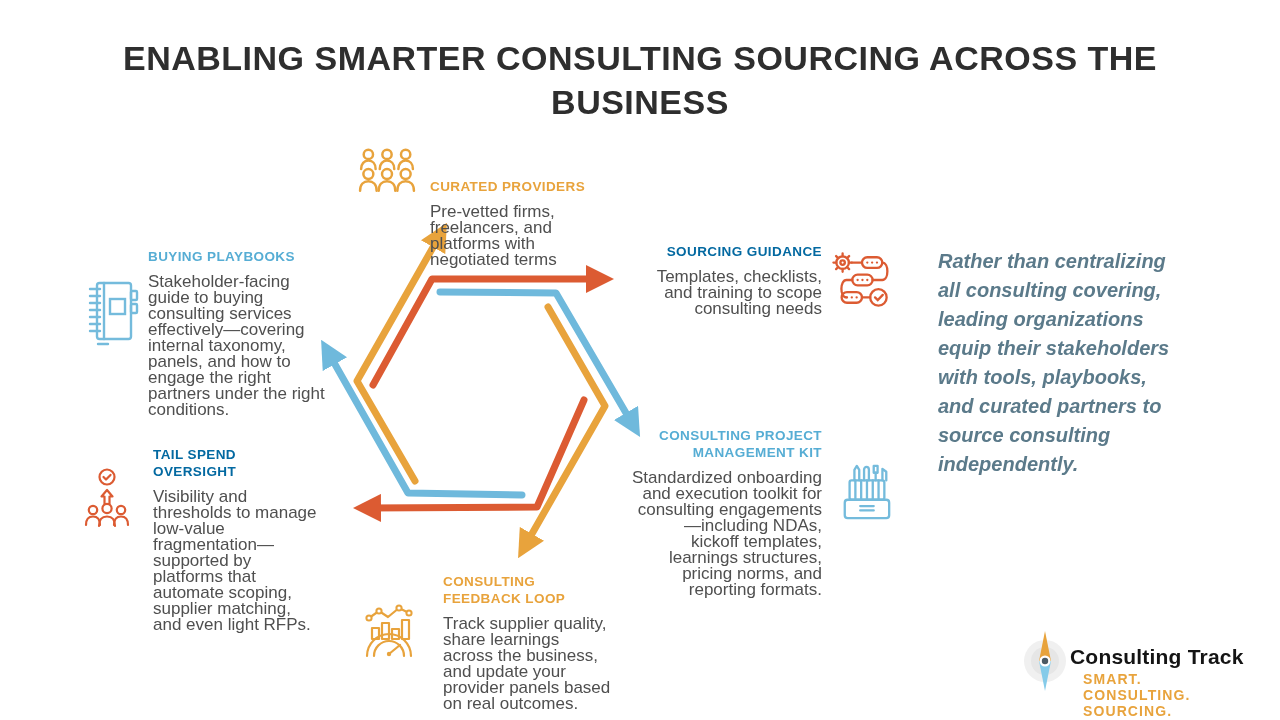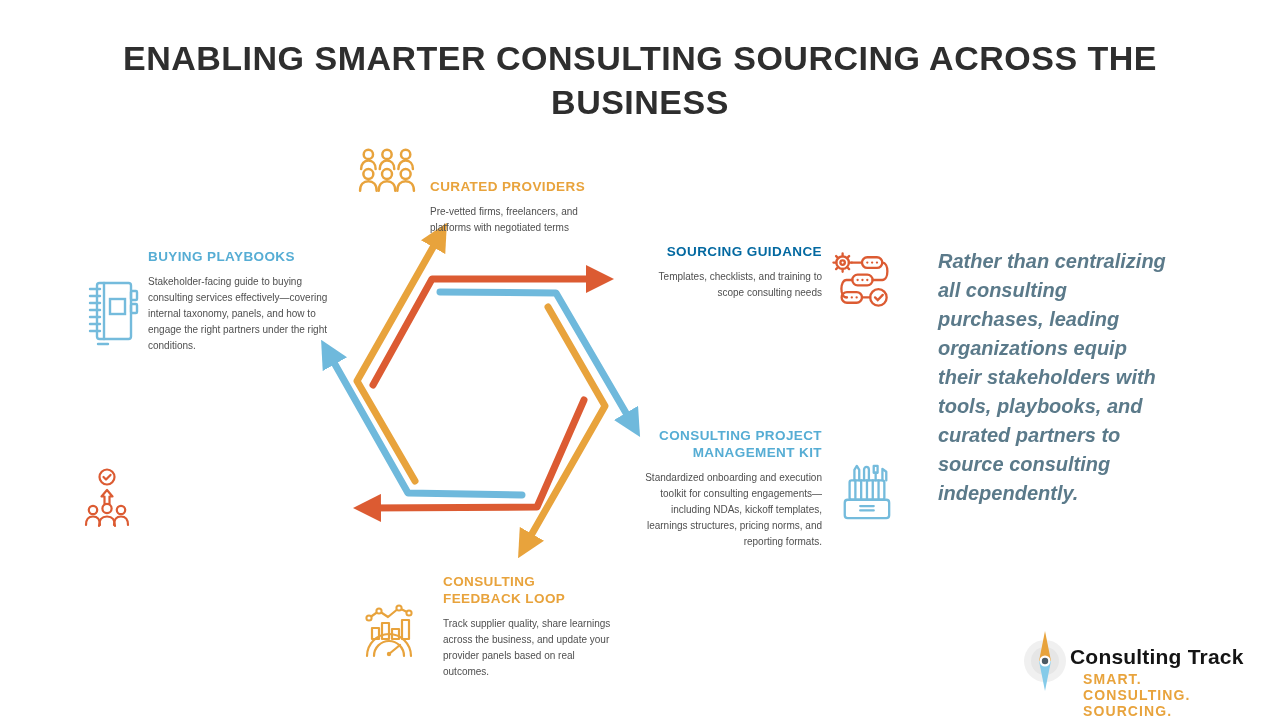--- a/index.html
+++ b/index.html
@@ -2,21 +2,21 @@
 <html><head>
 <meta charset="utf-8">
 <style>
   html,body{margin:0;padding:0;background:#fff;}
   .canvas{position:relative;width:1280px;height:720px;background:#ffffff;overflow:hidden;
           font-family:"Liberation Sans", sans-serif;}
   .abs{position:absolute;}
   .title{left:70px;top:36px;width:1140px;text-align:center;font-size:34px;font-weight:bold;
          color:#2E2E2E;line-height:44px;letter-spacing:.5px;}
   .node-title{font-size:13.5px;font-weight:bold;letter-spacing:.4px;margin:0 0 9px 0;line-height:17px;}
-  .node-desc{font-size:10px;line-height:16px;color:#4F4F4F;margin:0;}
+  .node-desc{font-size:17px;line-height:16px;color:#4F4F4F;margin:0;}
   .c-amber{color:#E8A33C;} .c-red{color:#0369a1;} .c-blue{color:#56ADD4;}
   .r{text-align:right;}
   .quote{left:938px;top:247px;width:232px;font-size:20px;font-weight:bold;font-style:italic;
          color:#5B7A8A;line-height:29px;}
   .logo{left:1022px;top:628px;width:230px;height:66px;}
   .logo-name{position:absolute;left:48px;top:17px;font-size:21px;font-weight:bold;color:#141414;letter-spacing:.2px;}
   .logo-tagline{position:absolute;left:61px;top:43px;font-size:14px;font-weight:bold;color:#E8A33C;letter-spacing:1.1px;}
   svg{display:block;}
 </style>
 </head>
@@ -121,20 +121,24 @@
       <path d="M19.5,9 l2.5,2.5 l4.5,-4.6"></path>
       <path d="M23,22 L17.5,28.5 H20.5 V36 H25.5 V28.5 H28.5 Z"></path>
       <circle cx="9" cy="42" r="4.2"></circle>
         <circle cx="37" cy="42" r="4.2"></circle>
       <path d="M2,57c0-6,3-8.5,7-8.5s7,2.5,7,8.5"></path>
       <path d="M30,57c0-6,3-8.5,7-8.5s7,2.5,7,8.5"></path>
       <circle cx="23" cy="40.5" r="4.6"></circle>
       <path d="M15,58c0-7,3.5-9.5,8-9.5s8,2.5,8,9.5"></path>
     </g>
   </svg>
+  <div class="abs" style="left:153px;top:446px;width:168px;">
+    <h3 class="node-title c-red">TAIL SPEND OVERSIGHT</h3>
+    <p class="node-desc">Visibility and thresholds to manage low-value fragmentation—supported by platforms that automate scoping, supplier matching, and even light RFPs.</p>
+  </div>
 
   <div class="abs r" style="left:632px;top:427px;width:190px;">
     <h3 class="node-title c-blue">CONSULTING PROJECT MANAGEMENT KIT</h3>
     <p class="node-desc">Standardized onboarding and execution toolkit for consulting engagements—including NDAs, kickoff templates, learnings structures, pricing norms, and reporting formats.</p>
   </div>
   <svg class="abs" style="left:838px;top:462px;" width="56" height="62" viewBox="0 0 58 62">
     <g fill="none" stroke="#74BBDC" stroke-width="2.4" stroke-linecap="round" stroke-linejoin="round">
       <path d="M17,18 V7 l2.5,-4 l2.5,4 V18"></path>
       <path d="M27,18 V7 M32,18 V7 M27,7 a2.5,3 0 0 1 5,0"></path>
       <rect x="37" y="3" width="4" height="7"></rect>
@@ -164,21 +168,21 @@
       <circle cx="37" cy="6" r="2.6"></circle>
         <circle cx="47" cy="11" r="2.6"></circle>
     </g>
     <circle cx="27" cy="52" r="2.2" fill="#E8A33C"></circle>
   </svg>
   <div class="abs" style="left:443px;top:573px;width:168px;">
     <h3 class="node-title c-amber">CONSULTING FEEDBACK LOOP</h3>
     <p class="node-desc">Track supplier quality, share learnings across the business, and update your provider panels based on real outcomes.</p>
   </div>
 
-  <div class="abs quote">Rather than centralizing all consulting purchases, leading organizations equip their stakeholders with tools, playbooks, and curated partners to source consulting independently.</div>
+  <div class="abs quote">Rather than centralizing all consulting covering, leading organizations equip their stakeholders with tools, playbooks, and curated partners to source consulting independently.</div>
 
   <div class="abs logo">
     <svg width="46" height="66" viewBox="0 0 46 66" style="position:absolute;left:0;top:0;">
       <circle cx="23" cy="33" r="21" fill="#f0f0f0"></circle>
       <circle cx="23" cy="33" r="14" fill="#e6e6e6"></circle>
       <polygon points="23,3 29,33 17,33" fill="#E8A33C"></polygon>
       <polygon points="23,63 17,33 29,33" fill="#85CBE9"></polygon>
       <circle cx="23" cy="33" r="5.5" fill="#ffffff"></circle>
       <circle cx="23" cy="33" r="3.2" fill="#4a5a63"></circle>
     </svg>

